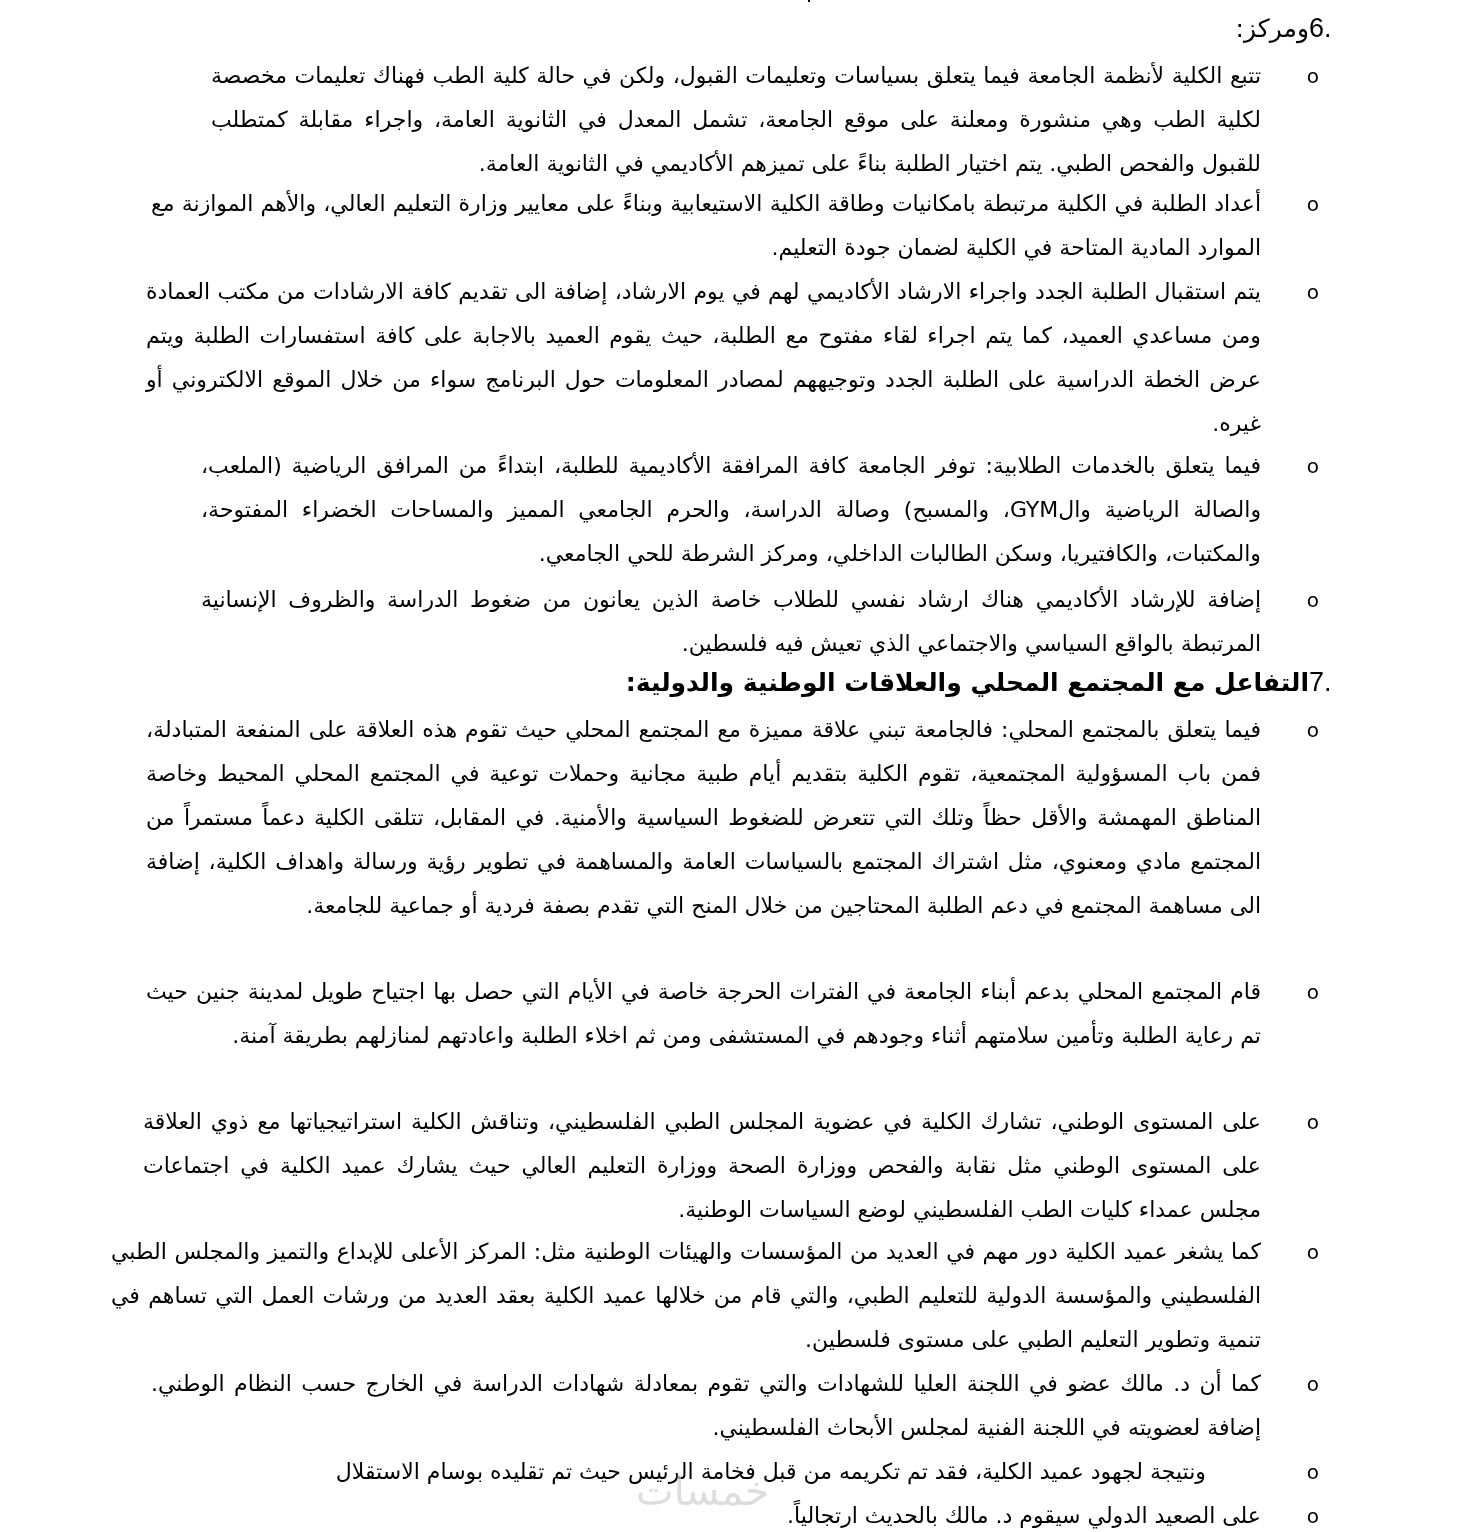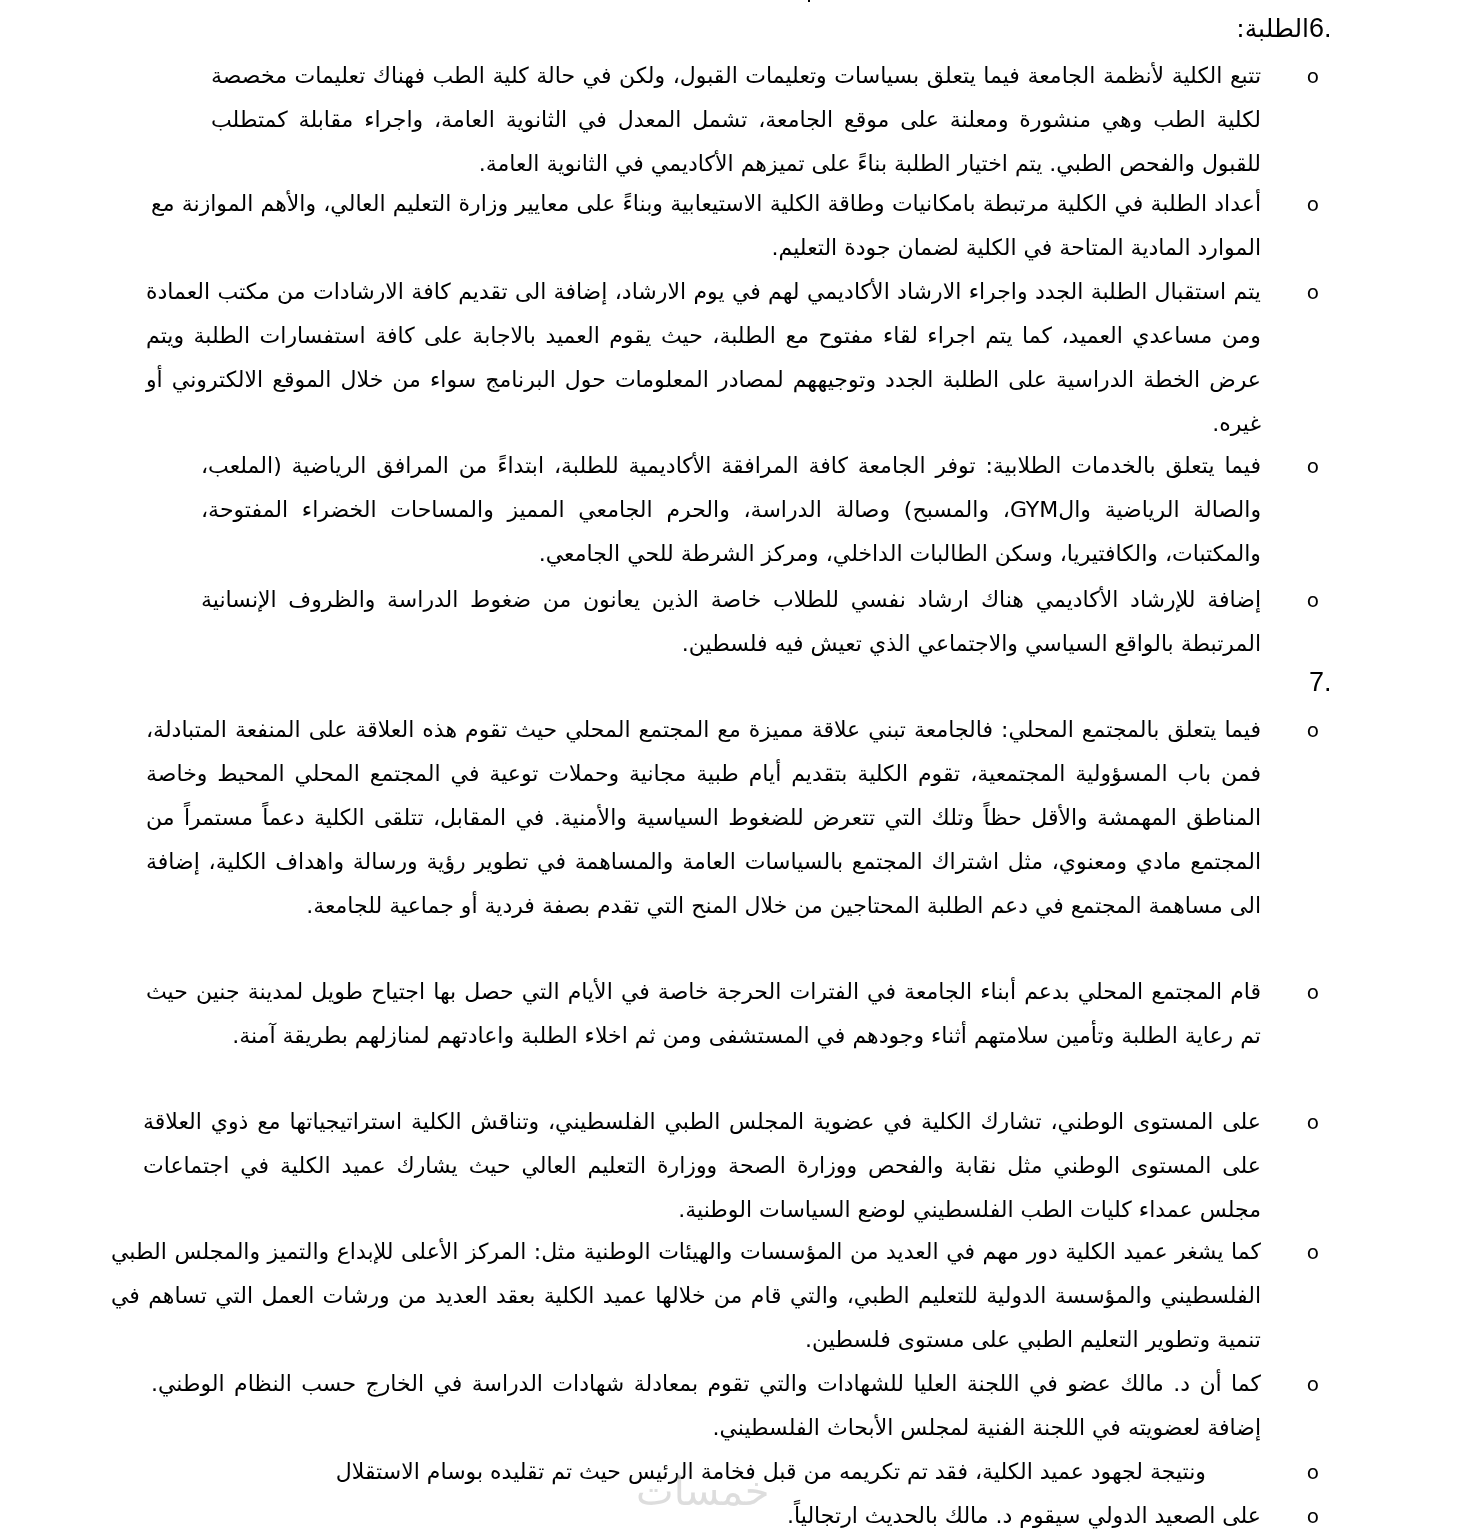--- a/index.html
+++ b/index.html
@@ -85,21 +85,21 @@
   }
 </style>
 </head>
 <body>
 
 <div class="page">
   <div class="top-mark"></div>
 
   <div class="section-heading" style="top: 12px;">
     <span class="num">6.</span>
-    <span class="title">الطلبة:</span>
+    <span class="title">ومركز:</span>
   </div>
 
   <div class="item" style="top: 54px; width: 1050px;">
     <span class="bullet">o</span>
     <span class="text">تتبع الكلية لأنظمة الجامعة فيما يتعلق بسياسات وتعليمات القبول، ولكن في حالة كلية الطب فهناك تعليمات مخصصة لكلية الطب وهي منشورة ومعلنة على موقع الجامعة، تشمل المعدل في الثانوية العامة، واجراء مقابلة كمتطلب للقبول والفحص الطبي. يتم اختيار الطلبة بناءً على تميزهم الأكاديمي في الثانوية العامة.</span>
   </div>
 
   <div class="item" style="top: 182px; width: 1110px;">
     <span class="bullet">o</span>
     <span class="text">أعداد الطلبة في الكلية مرتبطة بامكانيات وطاقة الكلية الاستيعابية وبناءً على معايير وزارة التعليم العالي، والأهم الموازنة مع الموارد المادية المتاحة في الكلية لضمان جودة التعليم.</span>
@@ -115,20 +115,21 @@
     <span class="text">فيما يتعلق بالخدمات الطلابية: توفر الجامعة كافة المرافقة الأكاديمية للطلبة، ابتداءً من المرافق الرياضية (الملعب، والصالة الرياضية والGYM، والمسبح) وصالة الدراسة، والحرم الجامعي المميز والمساحات الخضراء المفتوحة، والمكتبات، والكافتيريا، وسكن الطالبات الداخلي، ومركز الشرطة للحي الجامعي.</span>
   </div>
 
   <div class="item" style="top: 578px; width: 1060px;">
     <span class="bullet">o</span>
     <span class="text">إضافة للإرشاد الأكاديمي هناك ارشاد نفسي للطلاب خاصة الذين يعانون من ضغوط الدراسة والظروف الإنسانية المرتبطة بالواقع السياسي والاجتماعي الذي تعيش فيه فلسطين.</span>
   </div>
 
   <div class="section-heading" style="top: 666px;">
     <span class="num">7.</span>
+    <span class="title" style="font-weight:bold;">التفاعل مع المجتمع المحلي والعلاقات الوطنية والدولية:</span>
   </div>
 
   <div class="item" style="top: 708px; width: 1115px;">
     <span class="bullet">o</span>
     <span class="text">فيما يتعلق بالمجتمع المحلي: فالجامعة تبني علاقة مميزة مع المجتمع المحلي حيث تقوم هذه العلاقة على المنفعة المتبادلة، فمن باب المسؤولية المجتمعية، تقوم الكلية بتقديم أيام طبية مجانية وحملات توعية في المجتمع المحلي المحيط وخاصة المناطق المهمشة والأقل حظاً وتلك التي تتعرض للضغوط السياسية والأمنية. في المقابل، تتلقى الكلية دعماً مستمراً من المجتمع مادي ومعنوي، مثل اشتراك المجتمع بالسياسات العامة والمساهمة في تطوير رؤية ورسالة واهداف الكلية، إضافة الى مساهمة المجتمع في دعم الطلبة المحتاجين من خلال المنح التي تقدم بصفة فردية أو جماعية للجامعة.</span>
   </div>
 
   <div class="item" style="top: 970px; width: 1115px;">
     <span class="bullet">o</span>
     <span class="text">قام المجتمع المحلي بدعم أبناء الجامعة في الفترات الحرجة خاصة في الأيام التي حصل بها اجتياح طويل لمدينة جنين حيث تم رعاية الطلبة وتأمين سلامتهم أثناء وجودهم في المستشفى ومن ثم اخلاء الطلبة واعادتهم لمنازلهم بطريقة آمنة.</span>

